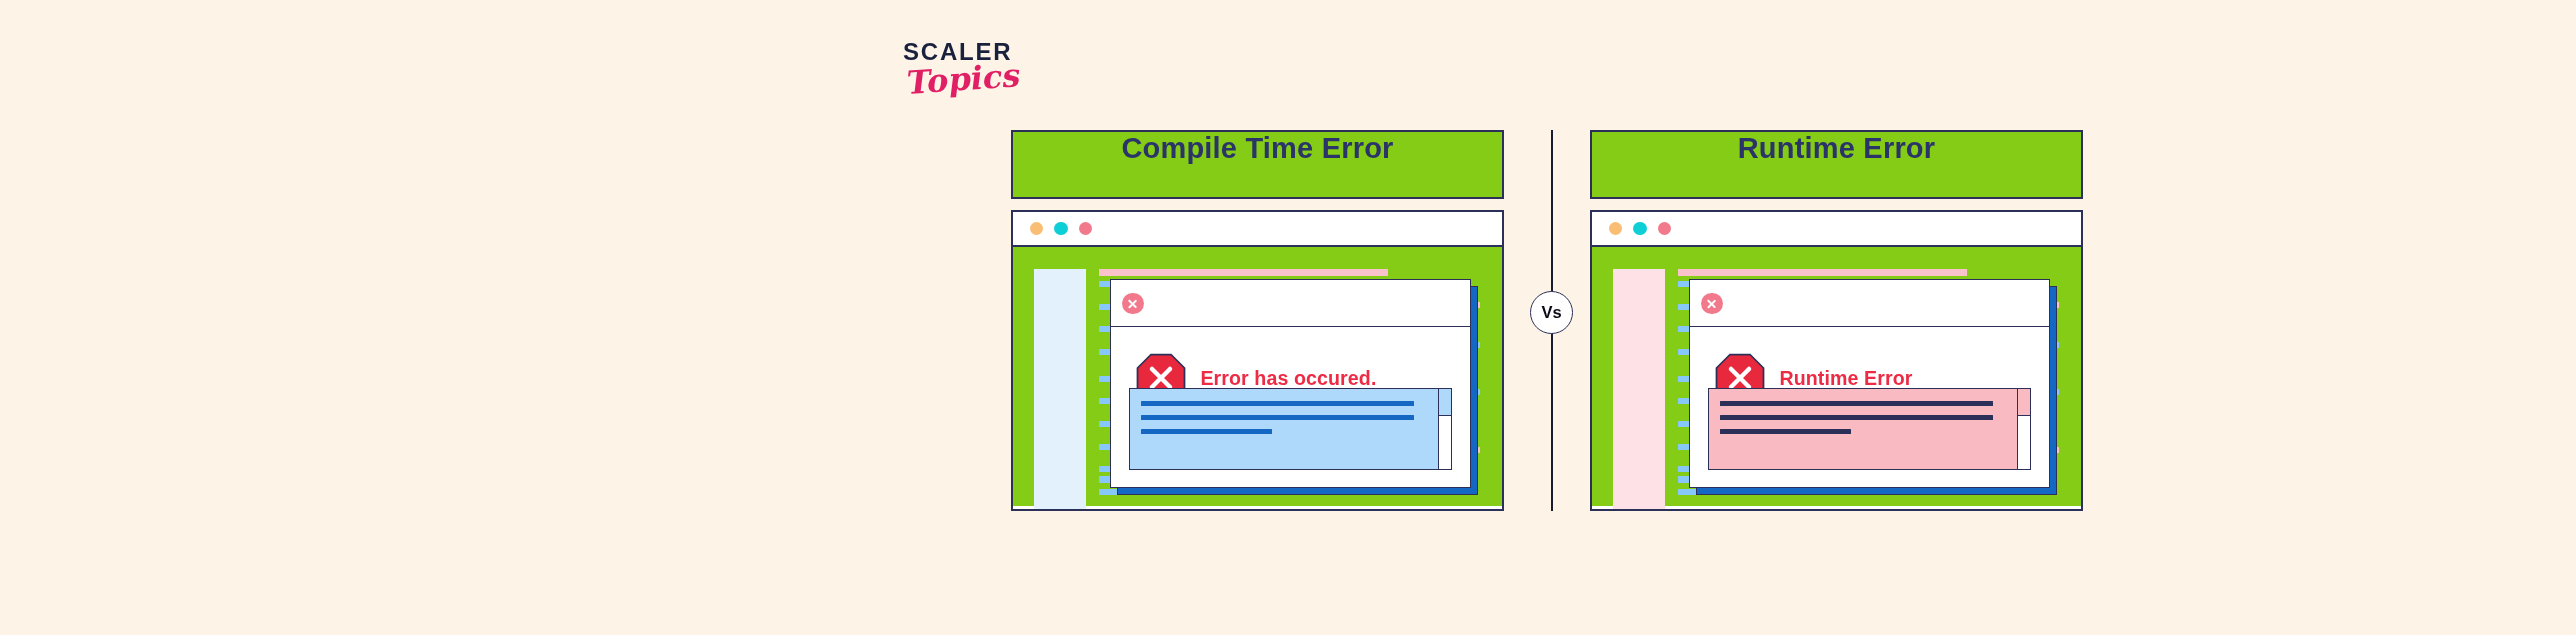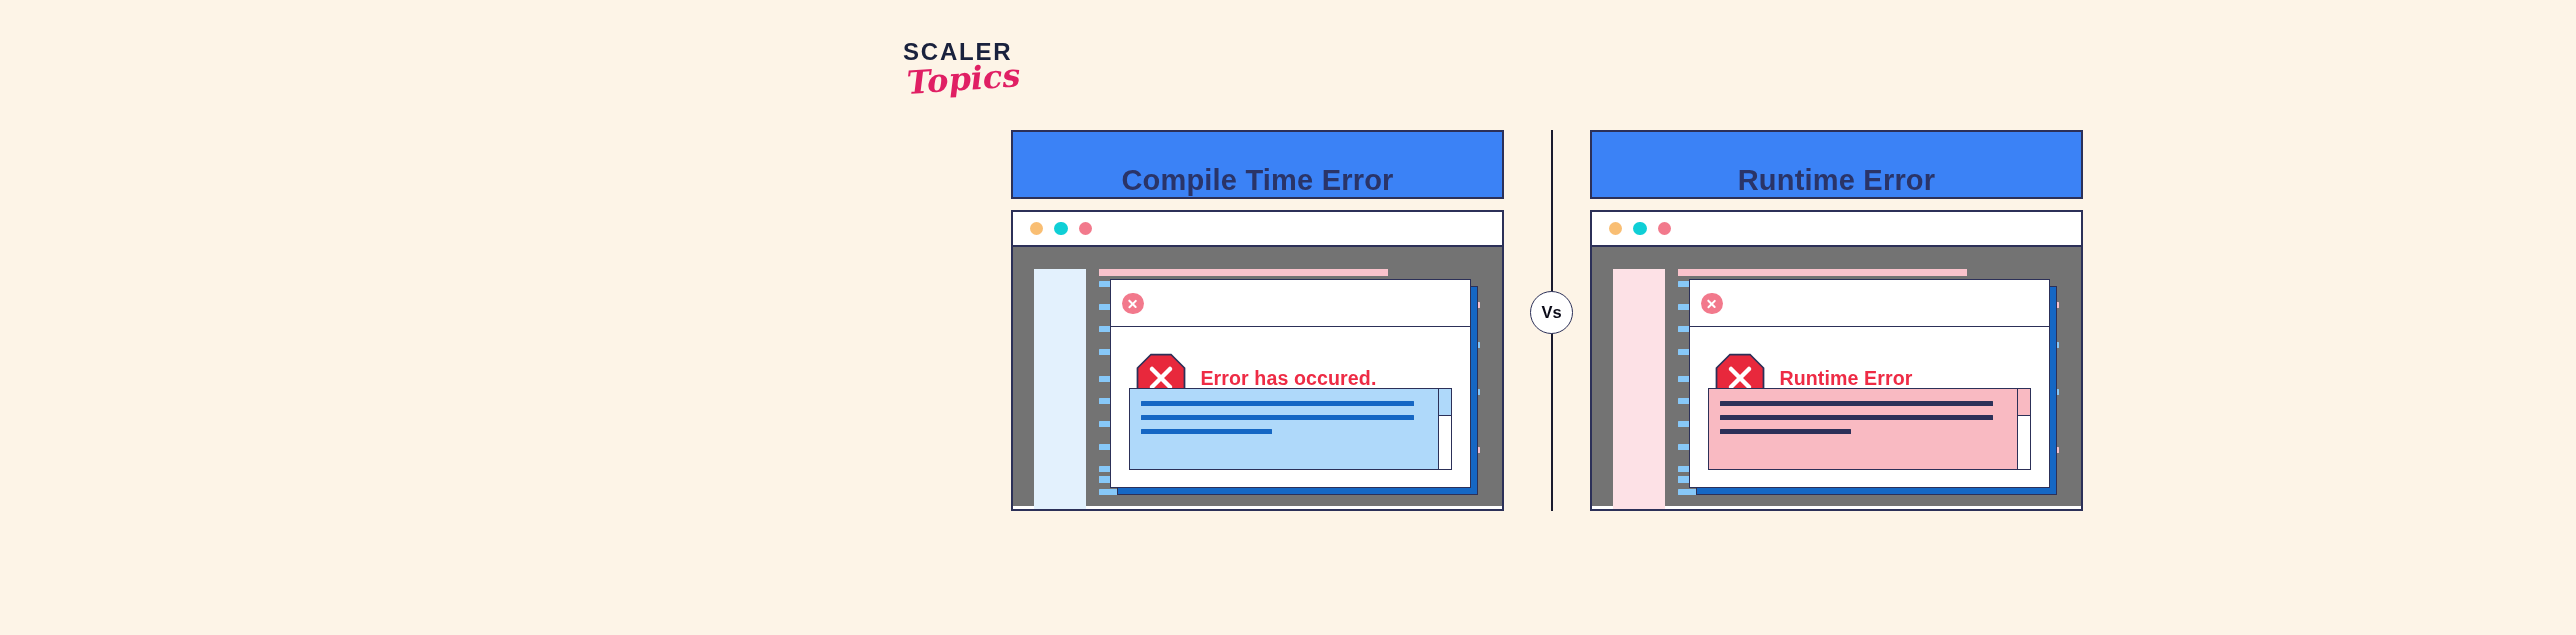--- a/index.html
+++ b/index.html
@@ -54,24 +54,24 @@
     top: 130px;
     width: 493px;
     height: 381px;
   }
   .panel-left  { left: 1011px; }
   .panel-right { left: 1590px; border-radius: 23px; }
 
   .title-box {
     width: 100%;
     height: 69px;
-    background: #3b82f6;
+    background: #84cc16;
     border: 2.1px solid #2C3058;
     display: flex;
-    align-items: flex-end;
+    align-items: flex-start;
     justify-content: center;
   }
   .title-text {
     color: #2A3468;
     font-weight: 700;
     font-size: 29px;
     letter-spacing: 0.2px;
     white-space: nowrap;
   }
 
@@ -92,21 +92,21 @@
     align-items: center;
     padding-left: 16.5px;
     gap: 11.3px;
     background: #fff;
   }
   .dot { width: 13.4px; height: 13.4px; border-radius: 50%; }
 
   .browser-body {
     position: relative;
     height: calc(100% - 38px);
-    background: #737373;
+    background: #84cc16;
   }
 
   .side-rail {
     position: absolute;
     left: 20.6px;
     top: 21.6px;
     width: 52px;
     height: 240px;
   }
 

